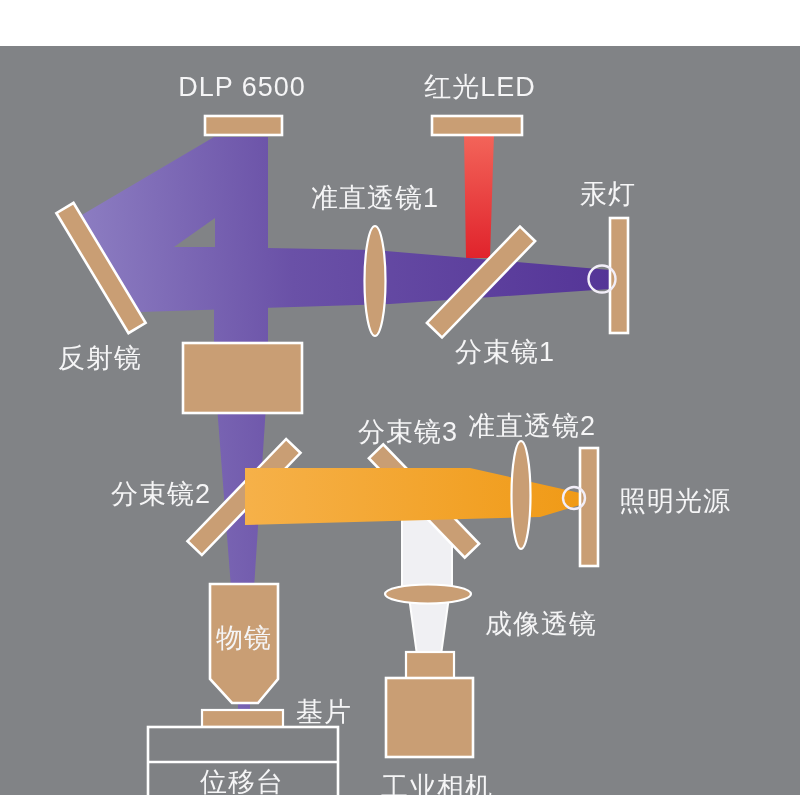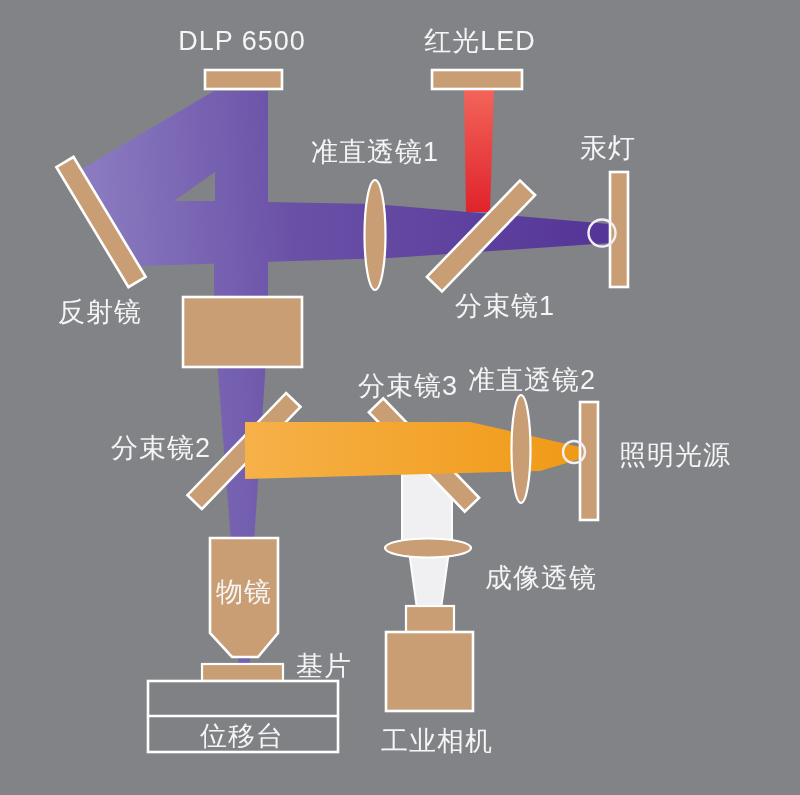--- a/index.html
+++ b/index.html
@@ -1,17 +1,17 @@
 <!DOCTYPE html>
 <html><head>
 <meta charset="utf-8">
 <style>
   html,body { margin:0; padding:0; }
   body { width:800px; height:795px; overflow:hidden; }
-  .stage-wrap { width:800px; height:679px; }
+  .stage-wrap { width:800px; height:679px;margin-top:46px; }
   svg { display:block; }
   .optic { stroke:#ffffff; stroke-width:2.6; }
   .optic-thin { stroke:#ffffff; stroke-width:2.2; }
   .bulb { fill:none; stroke:#f2eef8; stroke-width:2.4; }
   .beam-white { stroke:#fdfdfd; stroke-width:2; }
   .lbl {
     font-family:"Liberation Sans","DejaVu Sans",sans-serif;
     font-size:27px;
     fill:#f5f5f6;
     text-anchor:middle;

